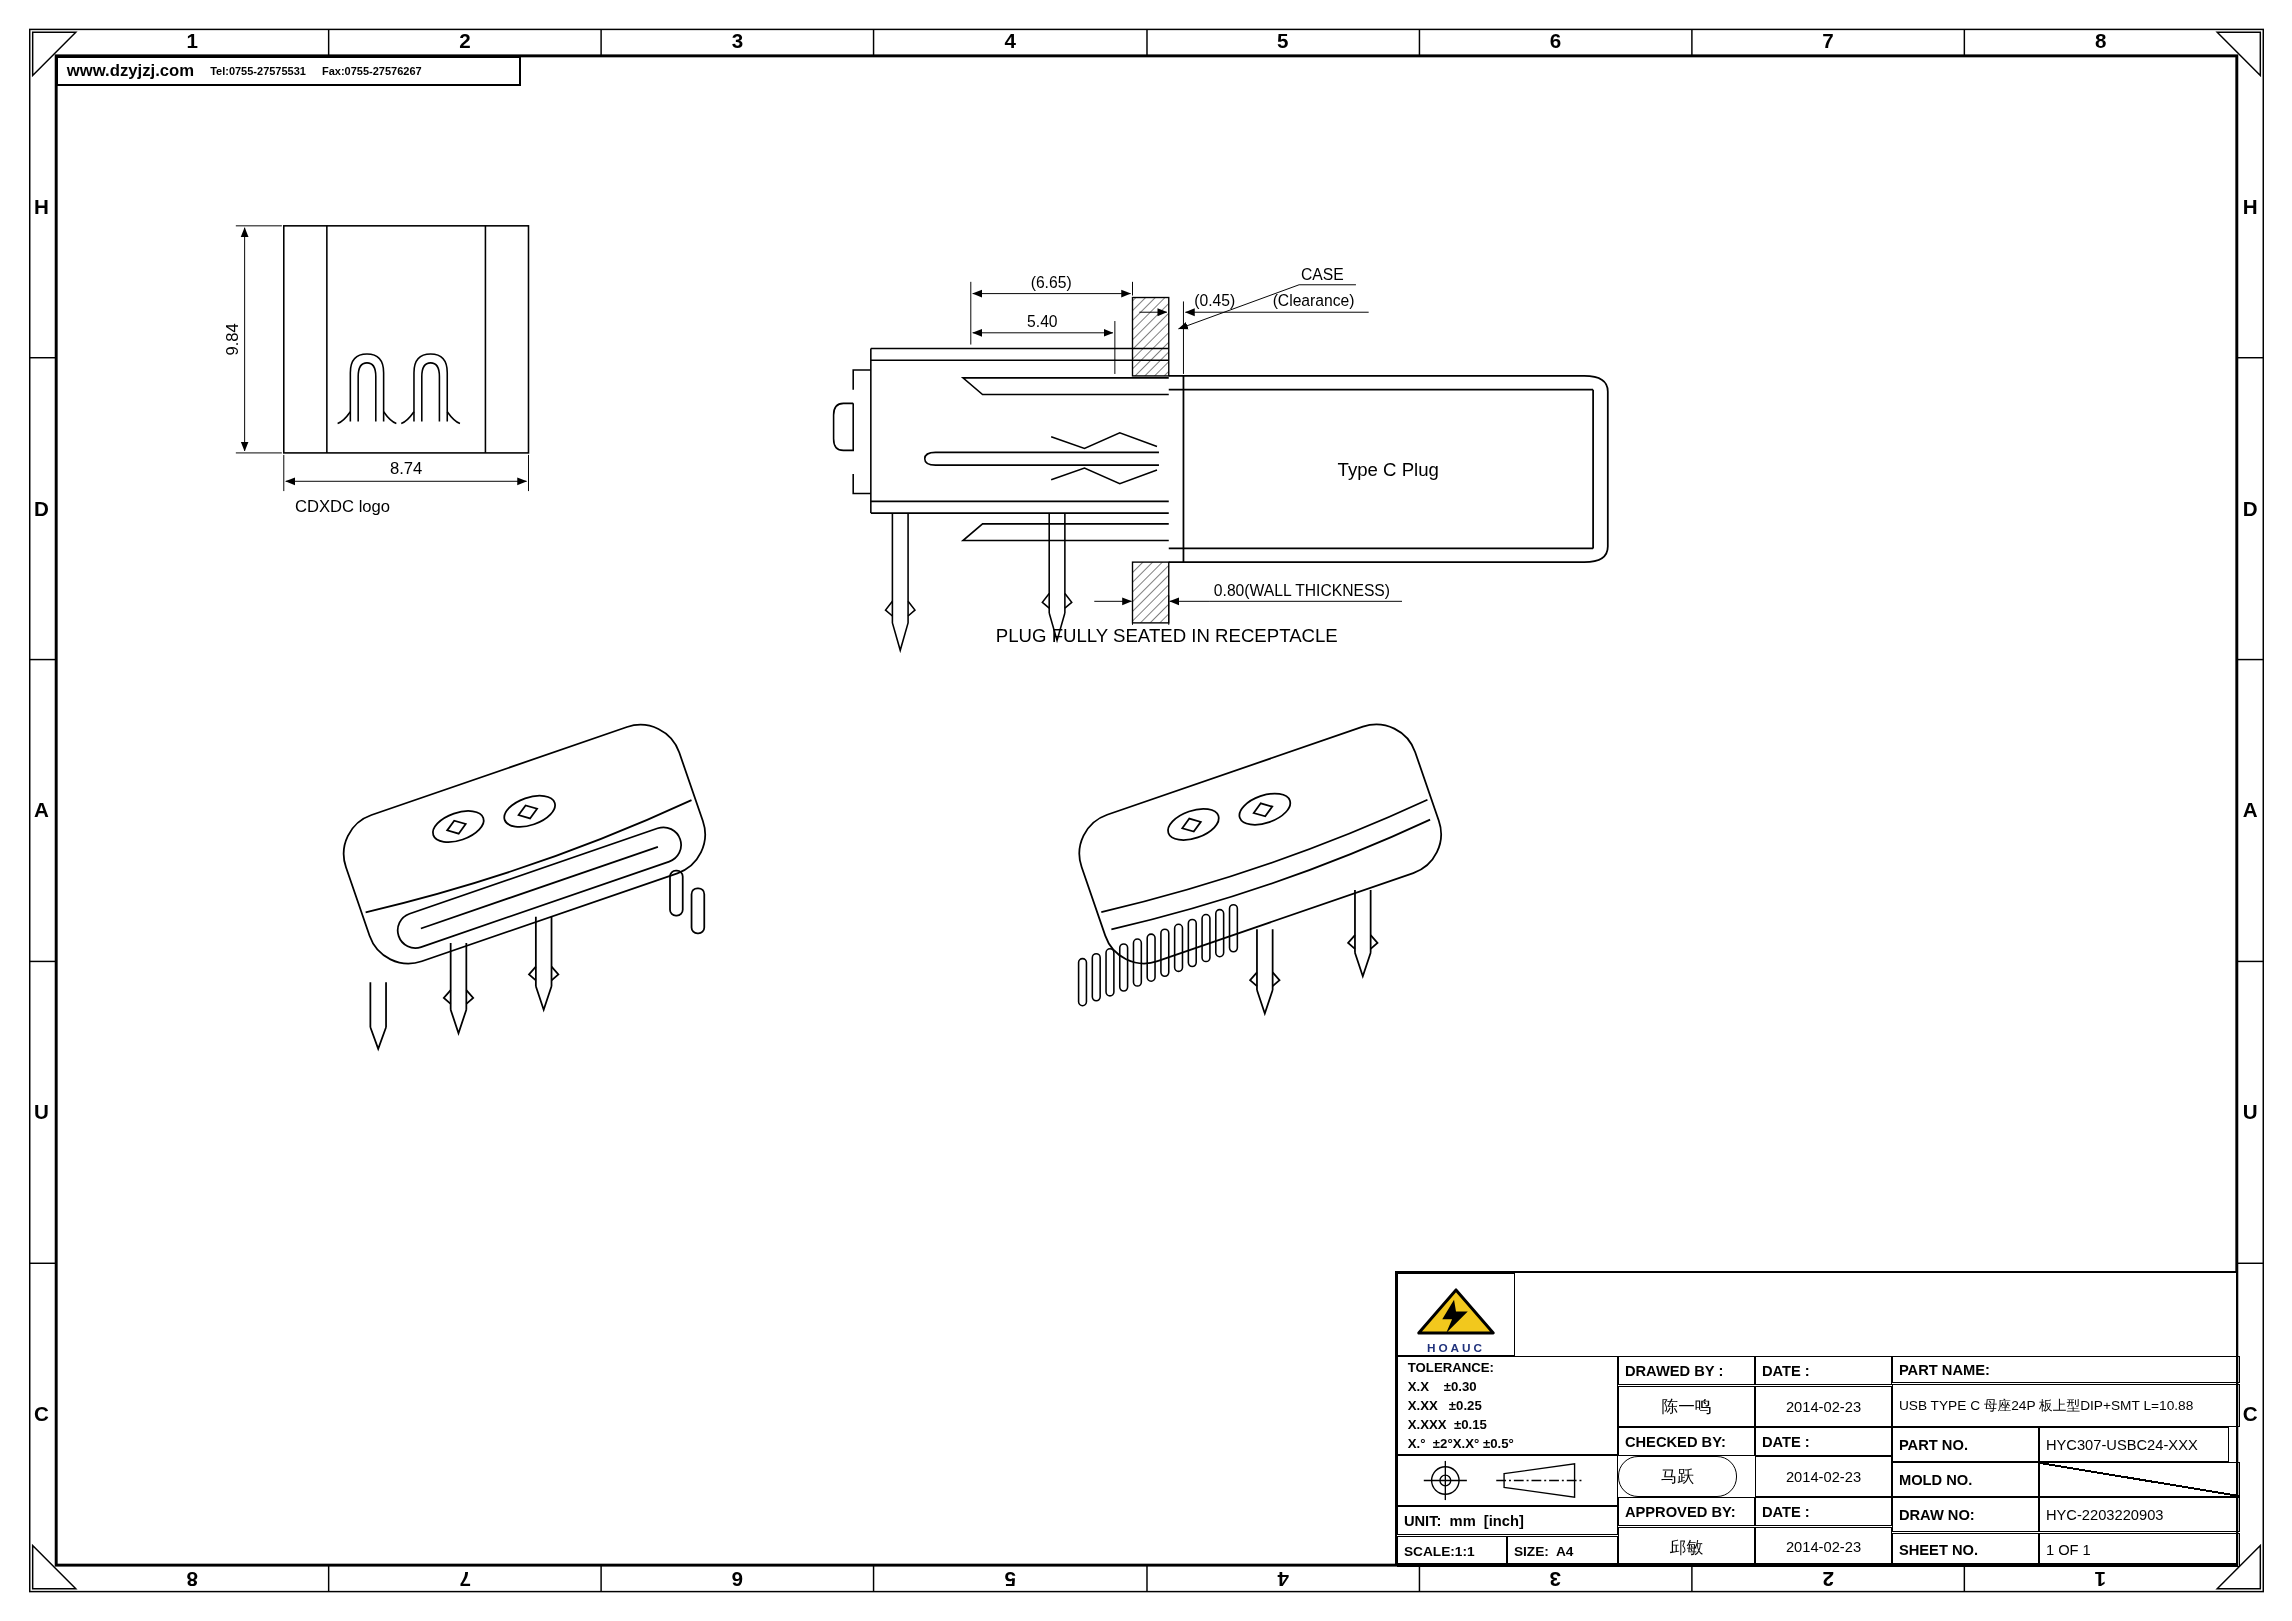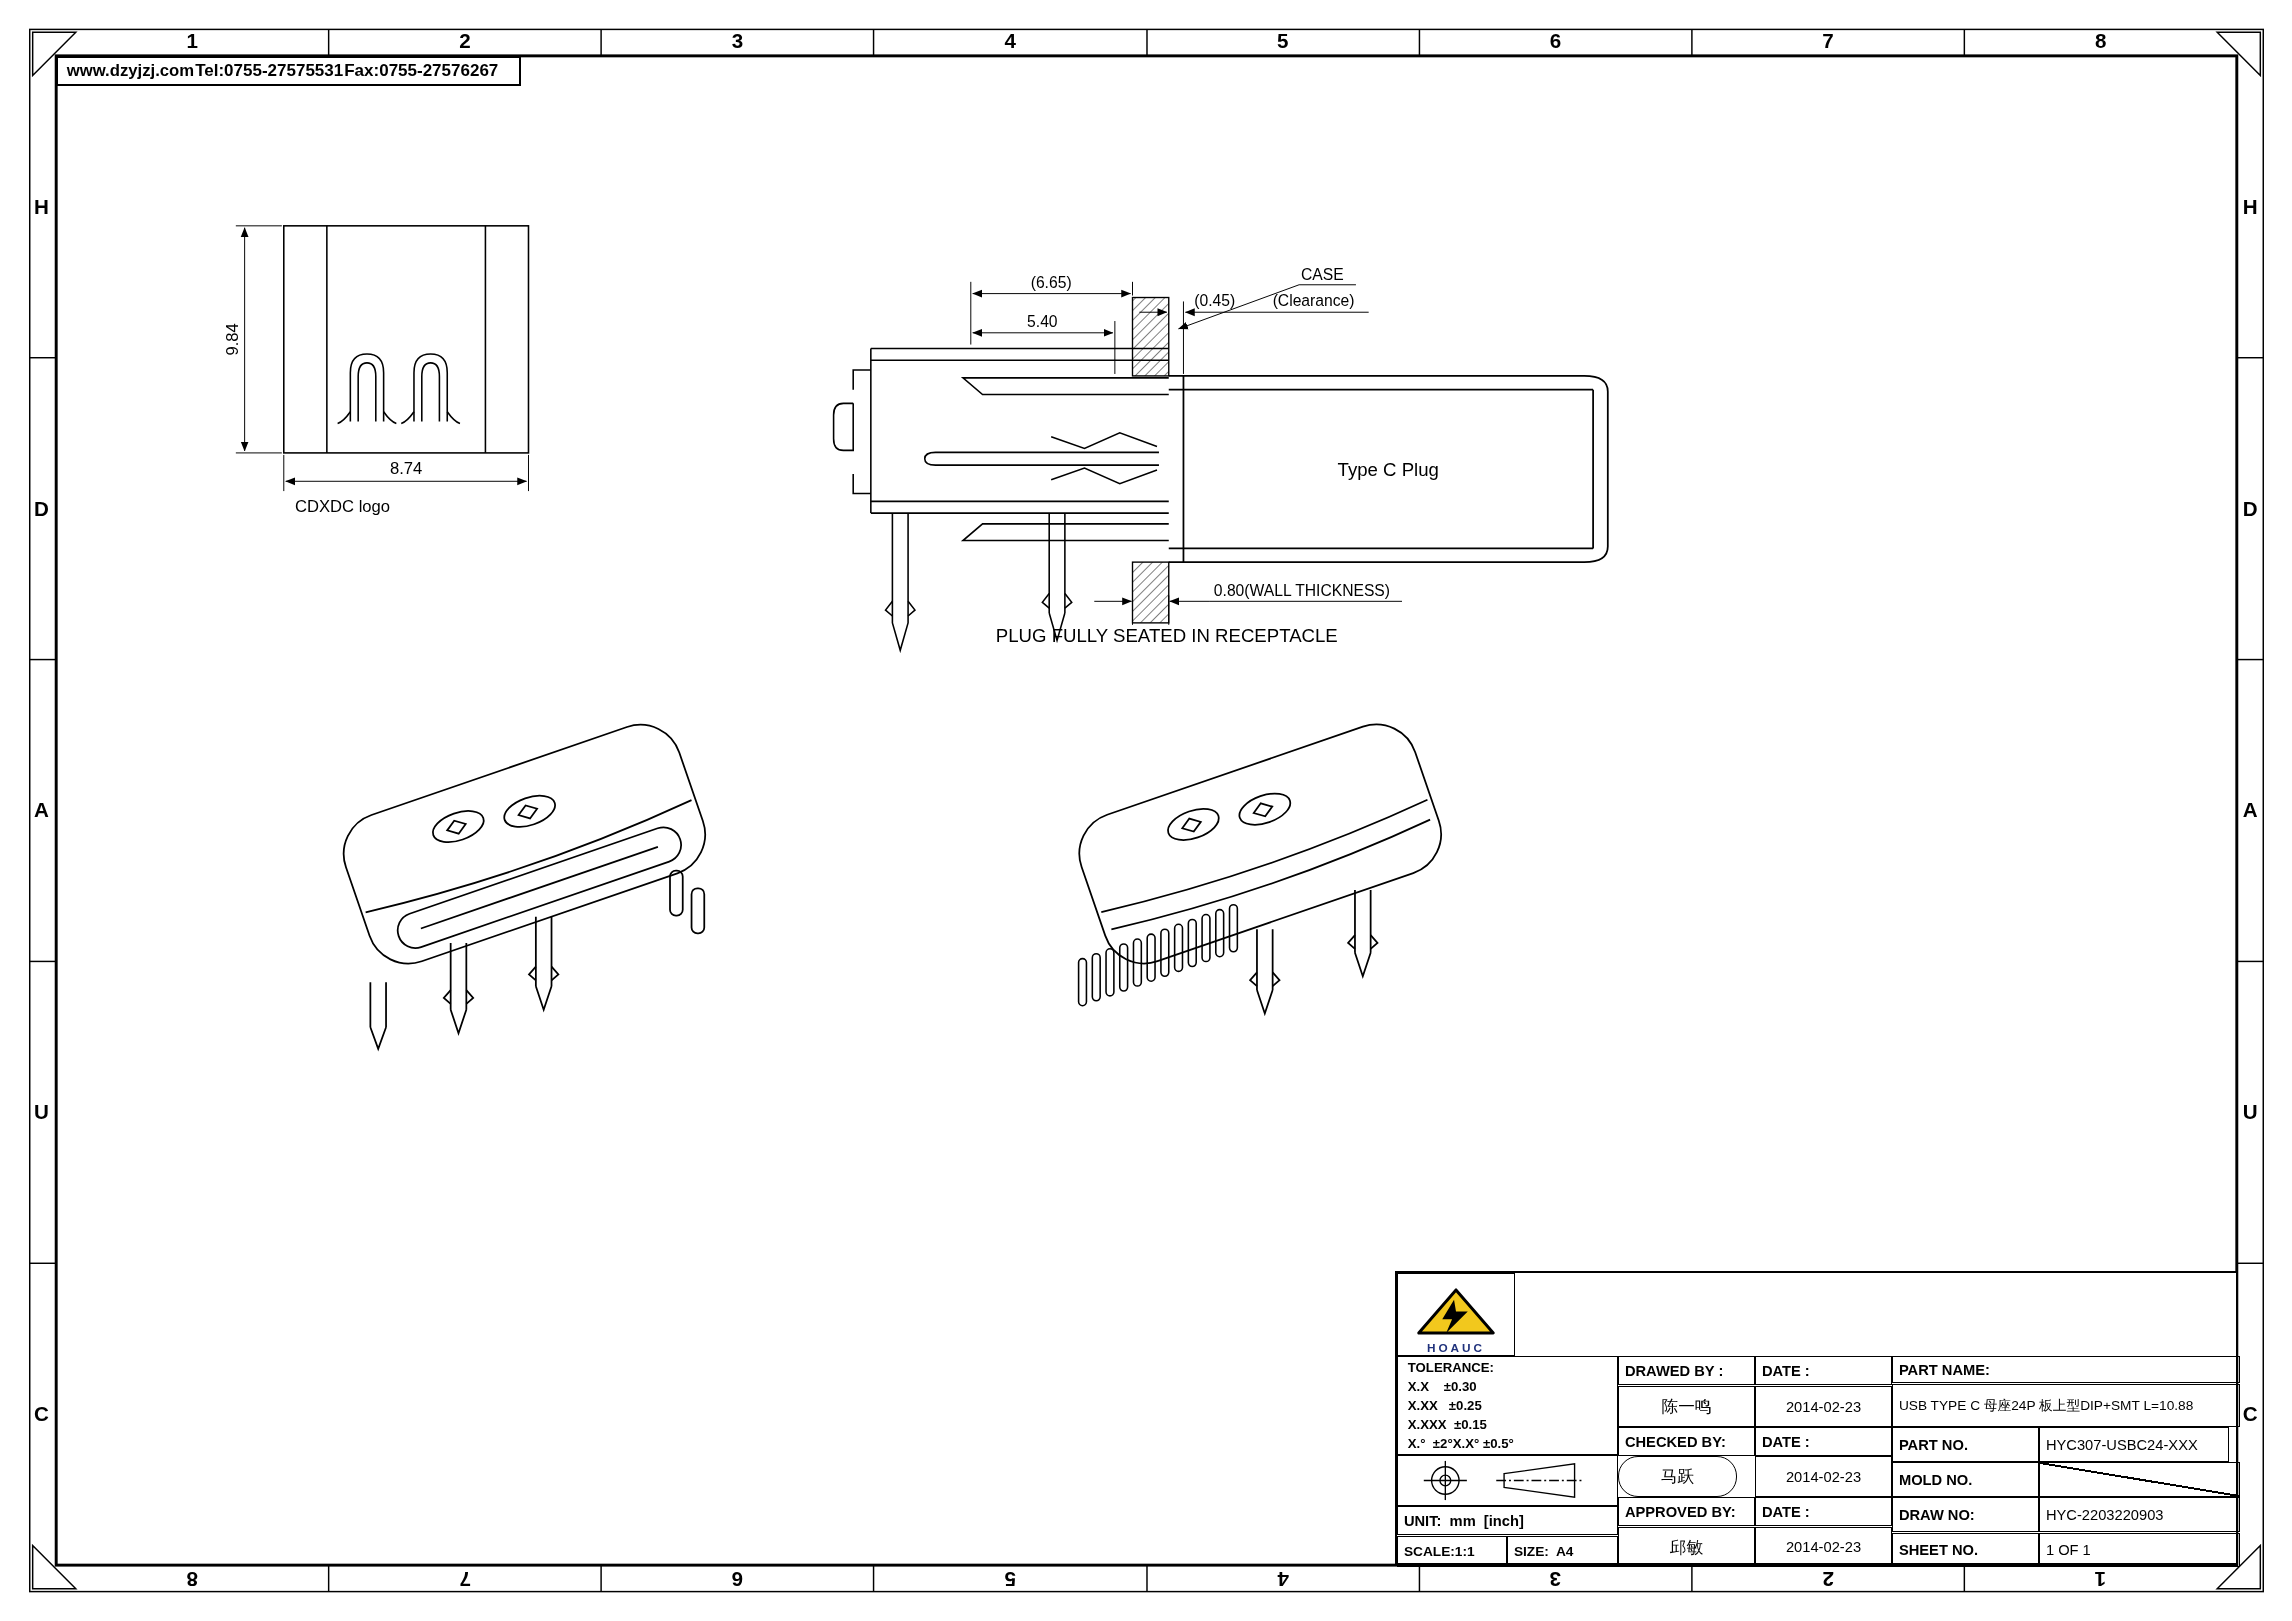--- a/index.html
+++ b/index.html
@@ -17,24 +17,24 @@
   .zb-bottom { left:56px;   top:1566px; width:2181px; height:27.4px; }
   .zb-top span, .zb-bottom span { flex:1; text-align:center; line-height:27.4px; }
   .zb-bottom span { transform:rotate(180deg); }
   .zb-left   { left:27.4px;  top:56px; width:28px; height:1509px; flex-direction:column; }
   .zb-right  { left:2237px;top:56px; width:26.5px; height:1509px; flex-direction:column; }
   .zb-left span, .zb-right span { flex:1; display:flex; align-items:center; justify-content:center; }
 
   
   .contact {
     left:56px; top:56px; width:465px; height:30px; border:2px solid #000;
-    display:flex; align-items:center; gap:1px; padding:0 8.8px; background:#fff;
+    display:flex; align-items:center; gap:16px; padding:0 8.8px; background:#fff;
   }
   .contact .site { font-weight:bold; font-size:16.7px; }
-  .contact .tf   { font-weight:bold; font-size:17px; }
+  .contact .tf   { font-weight:bold; font-size:11px; }
 
   
   .tb { position:absolute; left:1395px; top:1271px; width:843px; height:294px;
         border:2.9px solid #000; background:#fff; }
   .cell { position:absolute; border:1px solid #000; display:flex; align-items:center;
           padding:0 5.9px; font-size:14.7px; overflow:hidden; white-space:nowrap; }
   .lbl  { font-weight:bold; }
   .ctr  { justify-content:center; }
   .tolcell { flex-direction:column; align-items:flex-start; justify-content:center;
              font-weight:bold; font-size:13.2px; white-space:pre; line-height:1.45; }

